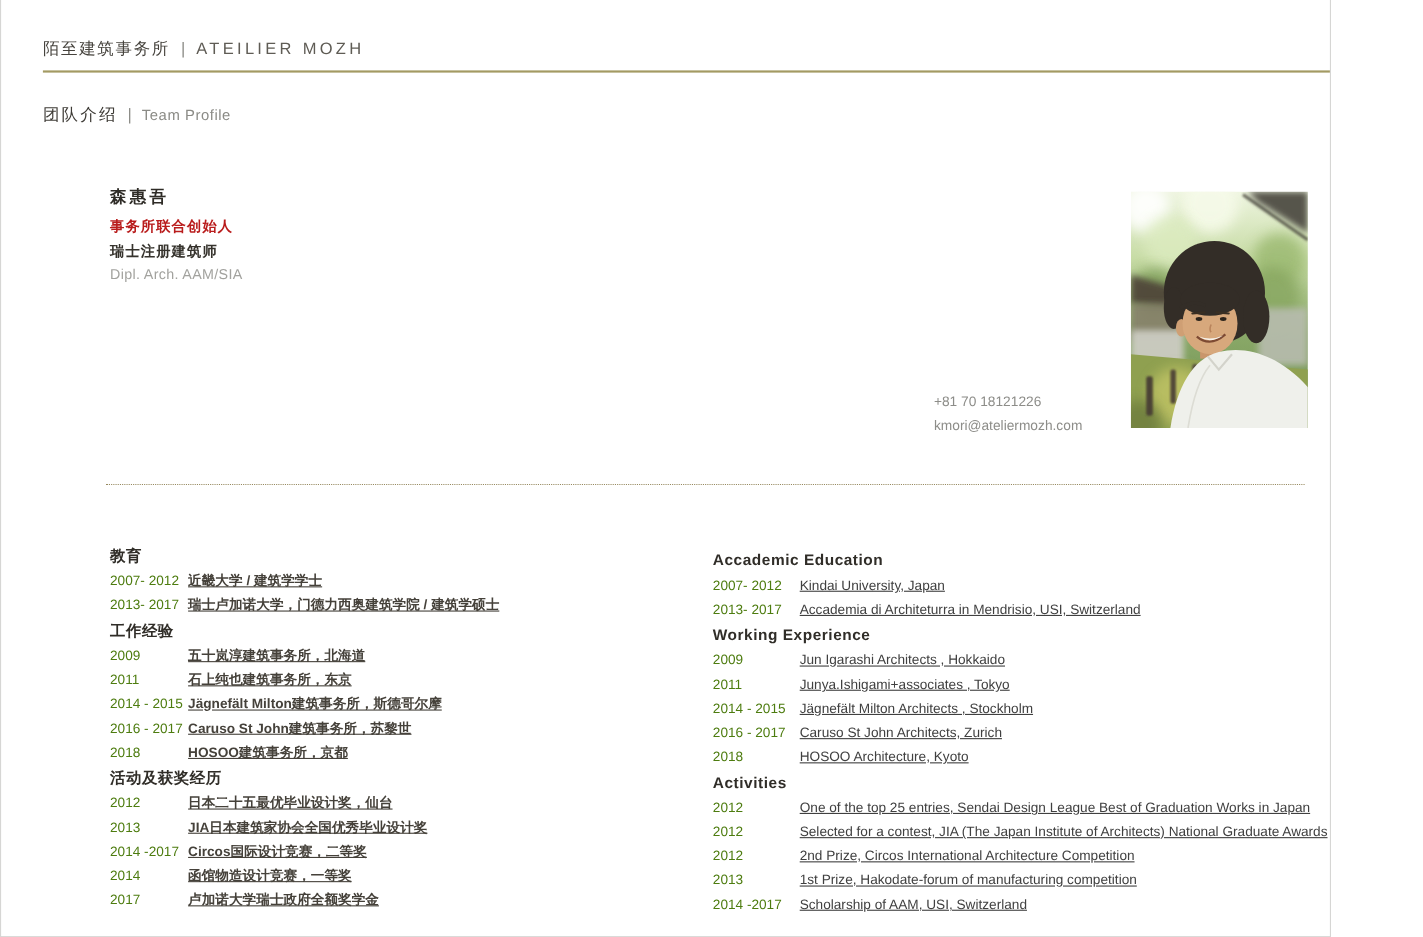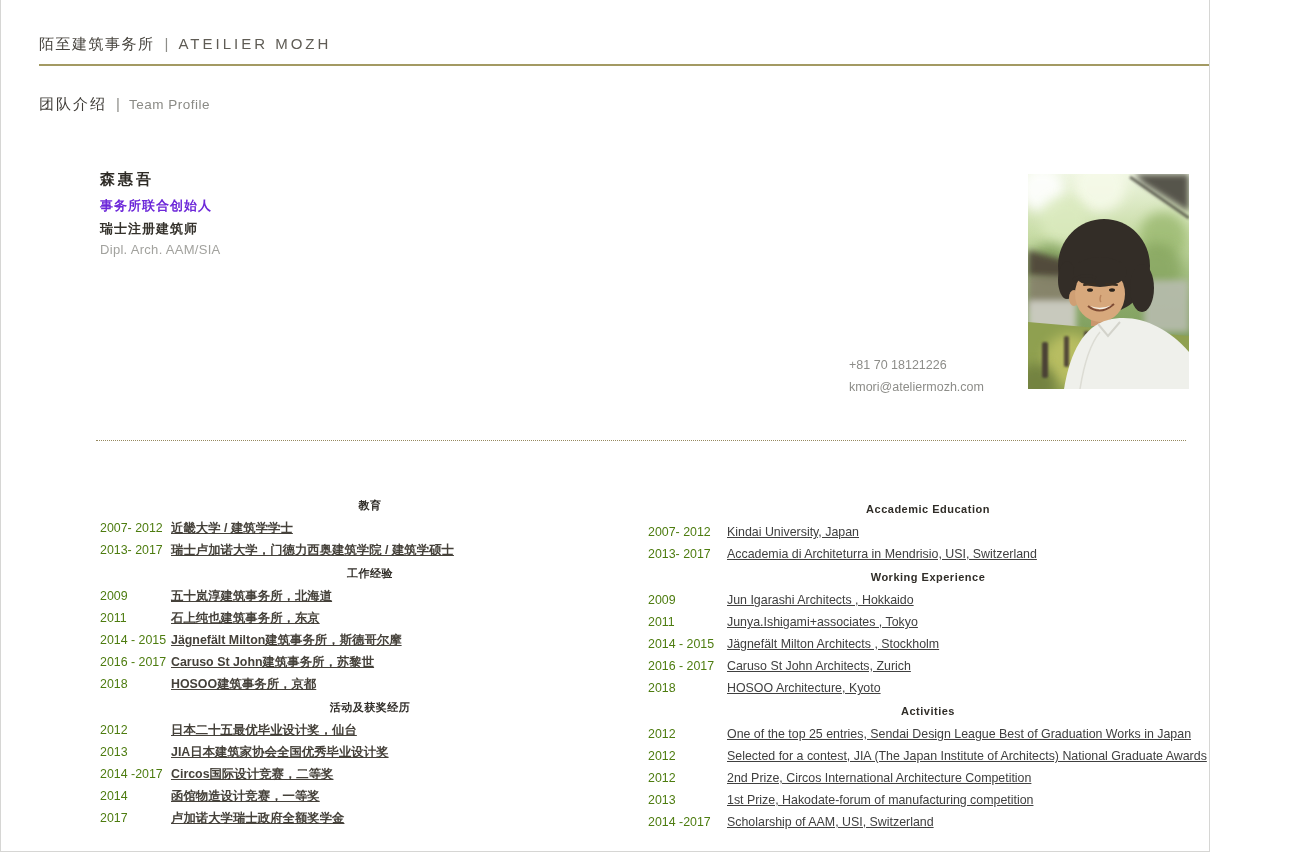--- a/index.html
+++ b/index.html
@@ -15,33 +15,33 @@
   .brand .zh { color:#46433d; letter-spacing:1.5px; font-weight:500; }
   .brand .sep { color:#8d8d88; margin:0 10px; font-weight:300; }
   .brand .en { color:#5f5c55; letter-spacing:3px; }
   .gold-rule { position:absolute; left:38px; top:64px; width:1217px; border-top:2px solid #a39a63; }
   .page-title { position:absolute; left:38px; top:95px; font-size:15px; white-space:nowrap; }
   .page-title .zh { color:#3e3b36; letter-spacing:2px; font-weight:500; }
   .page-title .sep { color:#8d8d88; margin:0 9px; font-weight:300; }
   .page-title .en { color:#8b8b86; font-size:13.5px; letter-spacing:0.5px; }
   
   .name { position:absolute; left:99px; top:170px; font-size:15px; font-weight:bold; color:#2e2b26; letter-spacing:3px; }
-  .role1 { position:absolute; left:99px; top:197px; font-size:13px; font-weight:bold; color:#6d28d9; letter-spacing:1px; }
+  .role1 { position:absolute; left:99px; top:197px; font-size:13px; font-weight:bold; color:#b91c1c; letter-spacing:1px; }
   .role2 { position:absolute; left:99px; top:220px; font-size:13px; font-weight:bold; color:#35322c; letter-spacing:1px; }
   .credential { position:absolute; left:99px; top:242px; font-size:13px; color:#a2a29e; letter-spacing:0.3px; }
   .contact { position:absolute; left:848px; top:354px; font-size:12.5px; color:#8d8d89; line-height:22px; }
   .photo { position:absolute; left:1027px; top:174px; width:161px; height:215px; overflow:hidden; }
   .photo svg { display:block; }
   
   .dotted-rule { position:absolute; left:95px; top:440px; width:1090px; border-top:1px dotted #96895f; }
   
   .col { position:absolute; white-space:nowrap; }
   .col-left { left:99px; top:493px; width:540px; }
   .col-right { left:647px; top:497px; width:560px; }
-  .sec-heading { height:24px; line-height:25px; font-size:11px; font-weight:bold; color:#302d28; letter-spacing:0.5px;text-align:center; }
+  .sec-heading { height:24px; line-height:25px; font-size:14px; font-weight:bold; color:#302d28; letter-spacing:0.5px; }
   .row { display:flex; height:22px; line-height:22px; }
   .row .year { flex:none; font-size:12.4px; color:#4d7c0f; }
   .col-left .row .year { width:71px; }
   .col-right .row .year { width:79px; }
   .row .txt { font-size:12.4px;text-decoration:underline; }
   .col-left .row .txt { color:#45413a; font-weight:600; }
   .col-right .row .txt { color:#404040; font-weight:400; }
 </style>
 </head>
 <body>

